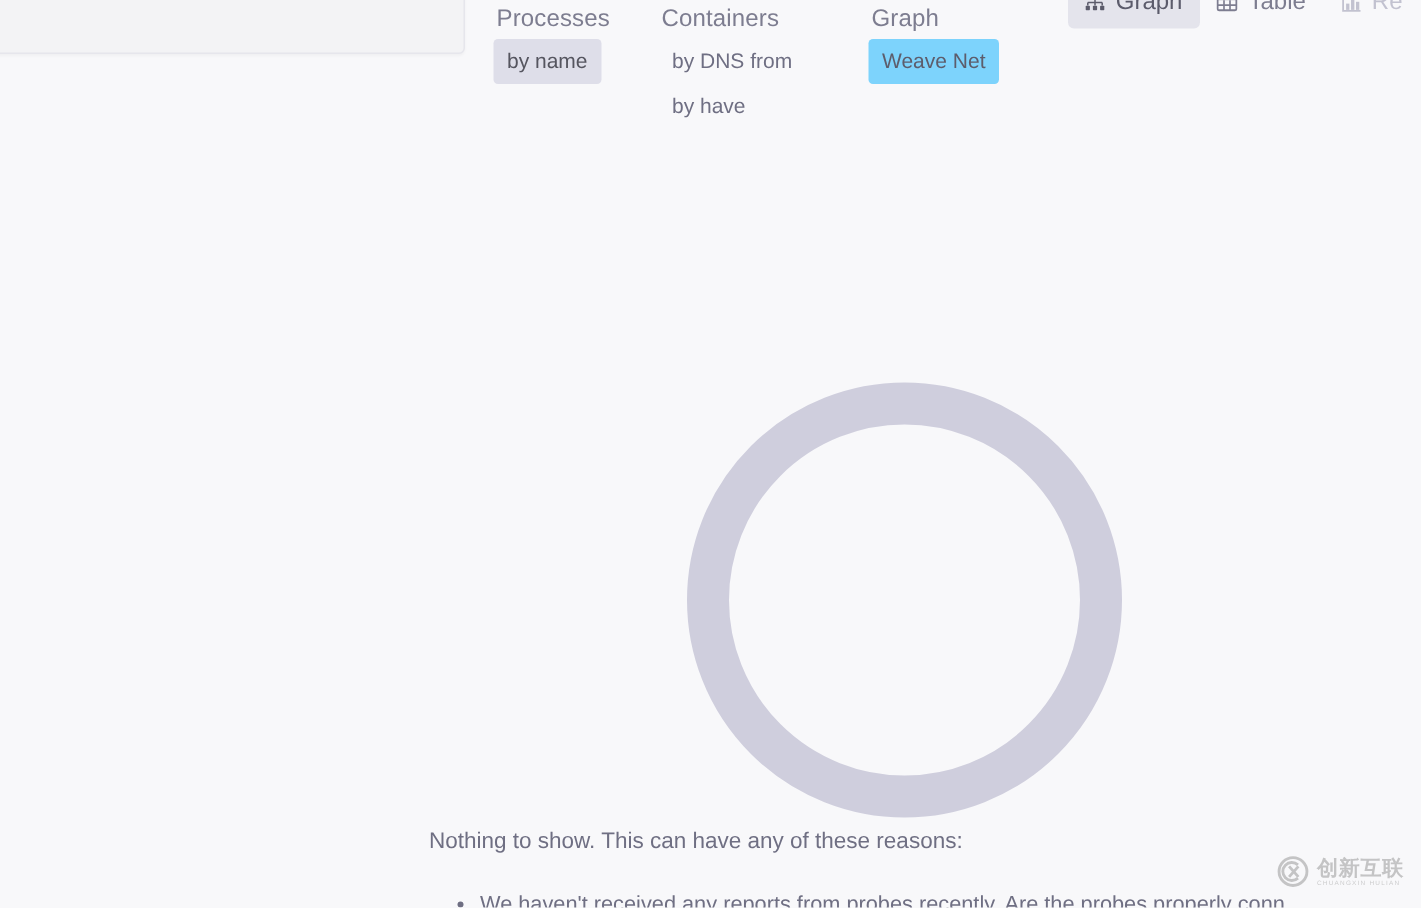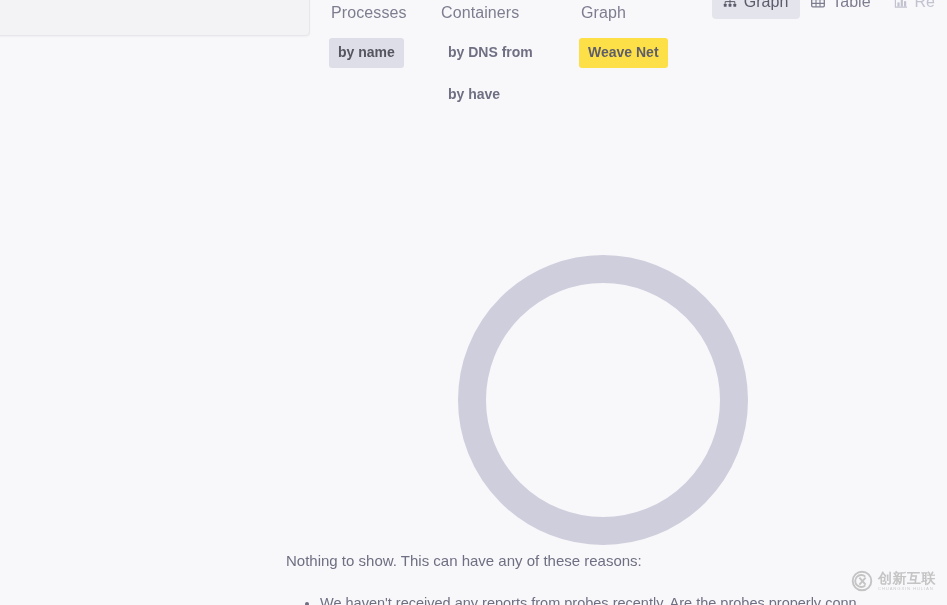--- a/index.html
+++ b/index.html
@@ -57,35 +57,34 @@
     letter-spacing: 0.1px;
     padding: 0 2px;
     white-space: nowrap;
   }
 
   .topology-item {
     font-size: 14px;
     color: #6f6f83;
     line-height: 17px;
     padding: 6px 9px 7px 9px;
-    margin-top: 12px;
+    margin-top: 0;
     border-radius: 3px;
     white-space: nowrap;
     background: transparent;
     cursor: pointer;
-    font-weight: bold;
   }
 
   .topology-item.selected {
     background: #dedee9;
     color: #55555f;
   }
 
   .topology-item.sub-selected {
-    background: #fde047;
+    background: #7dd3fc;
     color: #5d5d6c;
   }
 
   
   #view-mode-selector {
     position: absolute;
     right: 0px;
     top: -16px;
     display: flex;
     align-items: center;

